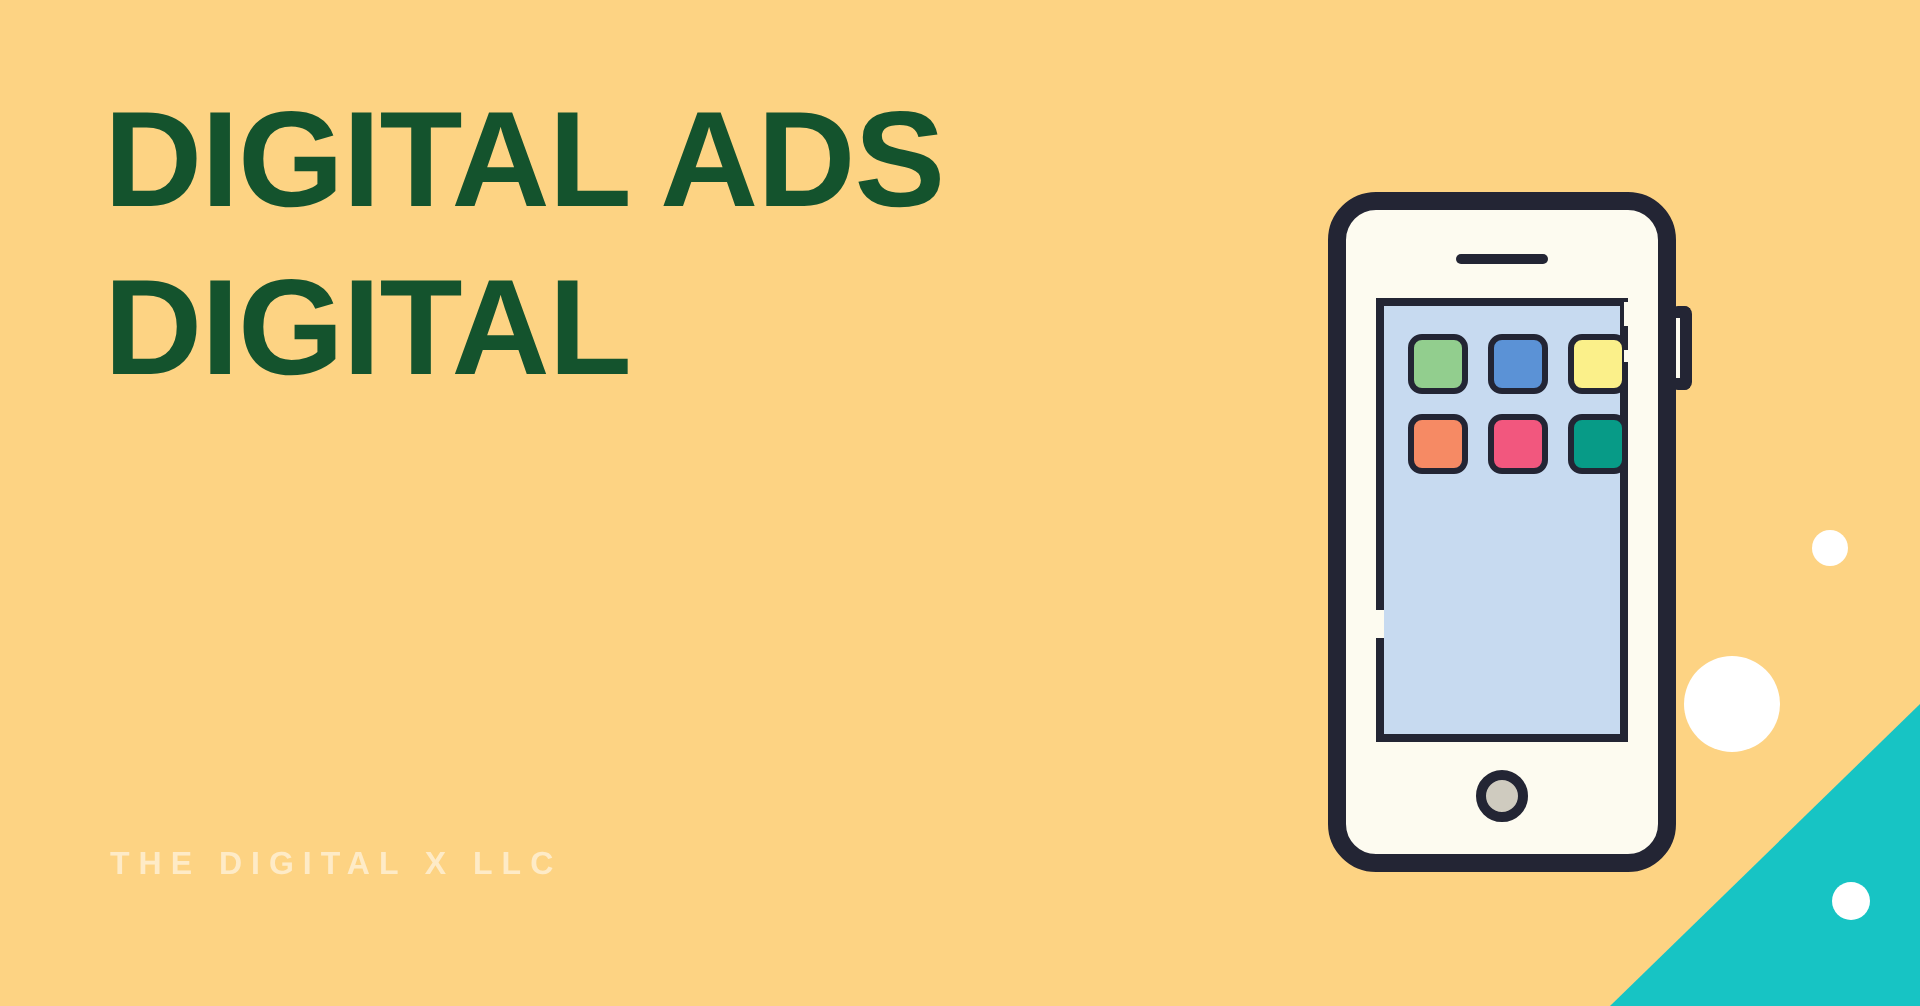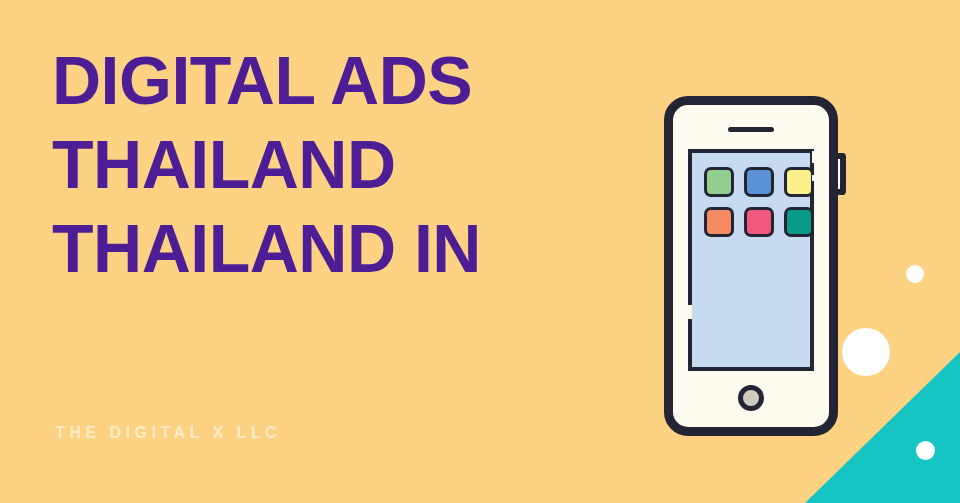--- a/index.html
+++ b/index.html
@@ -35,21 +35,21 @@
   
   .headline {
     position:absolute;
     left:52px; top:38px;
     width:600px;
   }
   .headline-line {
     font-size:68px;
     line-height:84px;
     font-weight:bold;
-    color:#4c1d95;
+    color:#14532d;
     letter-spacing:-0.5px;
     white-space:nowrap;
   }
   .subtitle {
     position:absolute;
     left:55px; top:424px;
     font-size:16px;
     font-weight:bold;
     letter-spacing:4.5px;
     color:rgba(255,255,255,0.55);
@@ -157,19 +157,18 @@
       <div class="screen-gap gap-r2"></div>
       <div class="screen-gap gap-l1"></div>
       <div class="home-button"></div>
     </div>
   </div>
 
   <div class="dot dot-in-triangle"></div>
 
   <div class="headline">
     <div class="headline-line">DIGITAL ADS</div>
-    <div class="headline-line">THAILAND</div>
-    <div class="headline-line">THAILAND IN</div>
+    <div class="headline-line">DIGITAL</div>
   </div>
 
   <div class="subtitle">THE DIGITAL X LLC</div>
 
 </div>
 
 </body></html>

